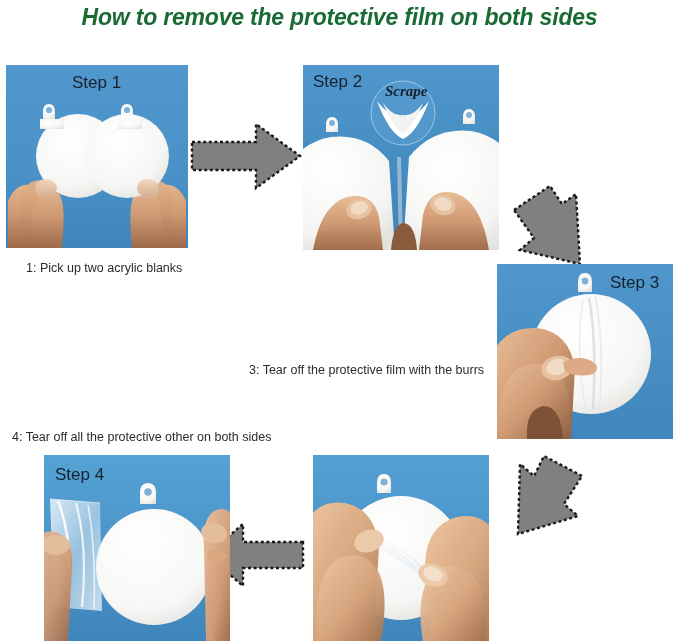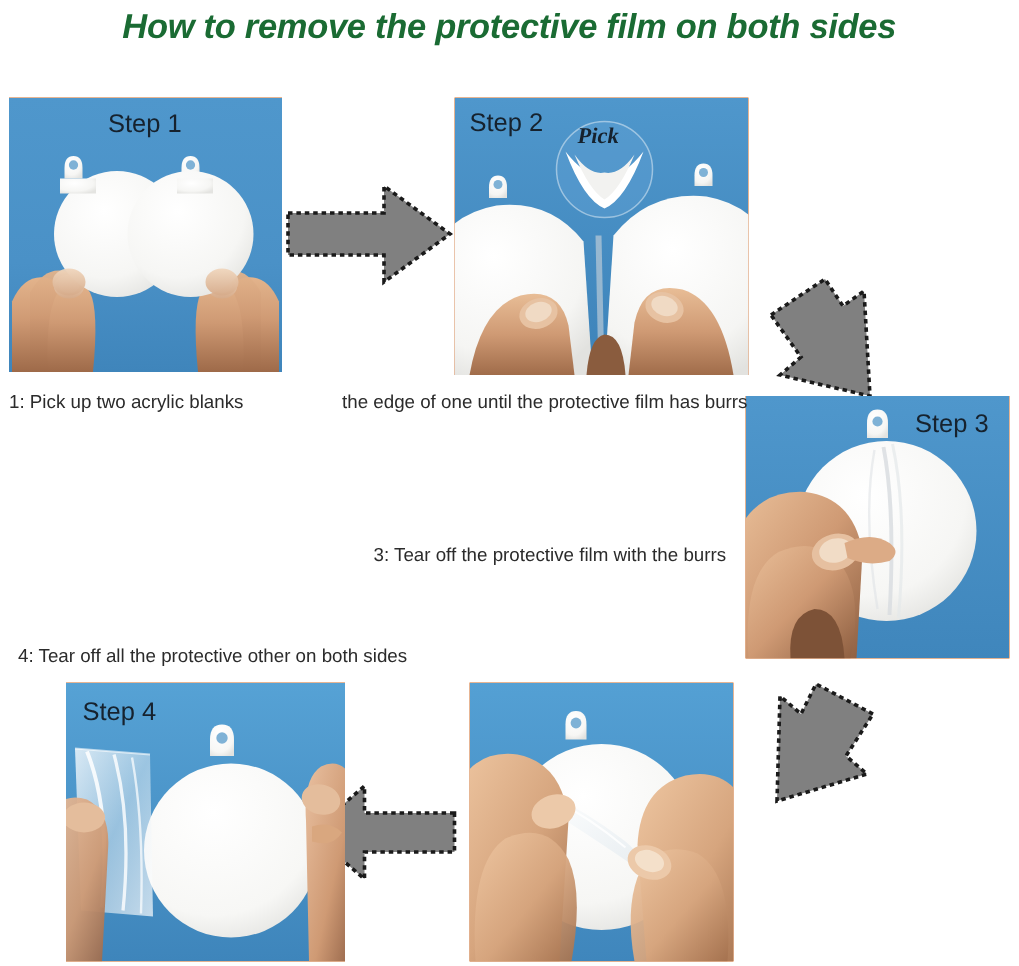--- a/index.html
+++ b/index.html
@@ -195,21 +195,21 @@
       </g>
       <g>
         <path d="M186 185 Q178 136 152 128 Q126 122 120 150 L116 185 Z" fill="url(#skinG2)"></path>
         <ellipse cx="140" cy="140" rx="13" ry="10" transform="rotate(18 140 140)" fill="#e7c2a2"></ellipse>
         <ellipse cx="140" cy="139" rx="9" ry="6.5" transform="rotate(18 140 139)" fill="#f0dac4"></ellipse>
       </g>
 
       <path d="M88 185 Q90 160 100 158 Q112 158 114 185 Z" fill="#8a5c3e"></path>
     </svg>
     <div class="step-label" style="left:10px; top:7px;">Step 2</div>
-    <div class="burrs-label" style="left:82px; top:18px;">Pick</div>
+    <div class="burrs-label" style="left:82px; top:18px;">Scrape</div>
   </div>
 
   <svg class="arrow" style="left:492px; top:180px;" width="102" height="100" viewBox="0 0 102 100">
     <path d="M22 30 L58 6 L70 24 L84 14 L88 84 L28 70 L42 58 Z" fill="#808080" stroke="#1a1a1a" stroke-width="2.4" stroke-dasharray="3,2.6" stroke-linejoin="miter"></path>
   </svg>
 
   <div class="panel" style="left:497px; top:264px; width:176px; height:175px;">
     <svg width="176" height="175" viewBox="0 0 176 175">
       <defs>
         <linearGradient id="blueBg3" x1="0" y1="0" x2="0" y2="1">
@@ -353,26 +353,25 @@
 
       <g>
         <path d="M190 186 L190 62 Q182 50 170 56 Q158 64 160 92 L162 186 Z" fill="url(#skinG4)"></path>
         <ellipse cx="170" cy="78" rx="13" ry="10" transform="rotate(14 170 78)" fill="#e4bd9c"></ellipse>
         <path d="M164 96 Q176 92 184 100 Q178 110 164 106 Z" fill="#d9a77f"></path>
       </g>
     </svg>
     <div class="step-label" style="left:11px; top:10px;">Step 4</div>
   </div>
 
-  <div class="caption" style="left:6px; top:255px;">
+  <div class="caption" style="left:26px; top:255px;">
     <div>1: Pick up two acrylic blanks</div>
   </div>
 
   <div class="caption" style="left:228px; top:255px;">
-    <div>the edge of one until the protective film has burrs</div>
   </div>
 
   <div class="caption" style="left:249px; top:357px;">
     <div>3: Tear off the protective film with the burrs</div>
   </div>
 
   <div class="caption" style="left:12px; top:424px;">
     <div>4: Tear off all the protective other on both sides</div>
   </div>
 

